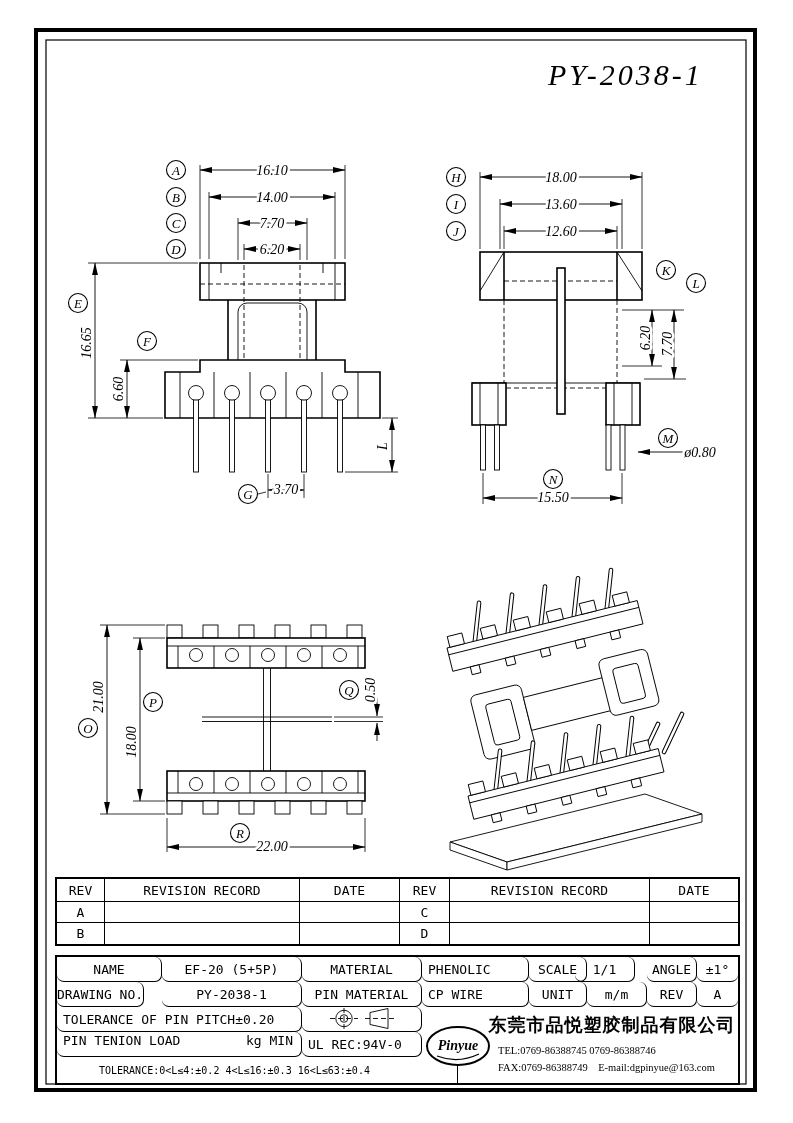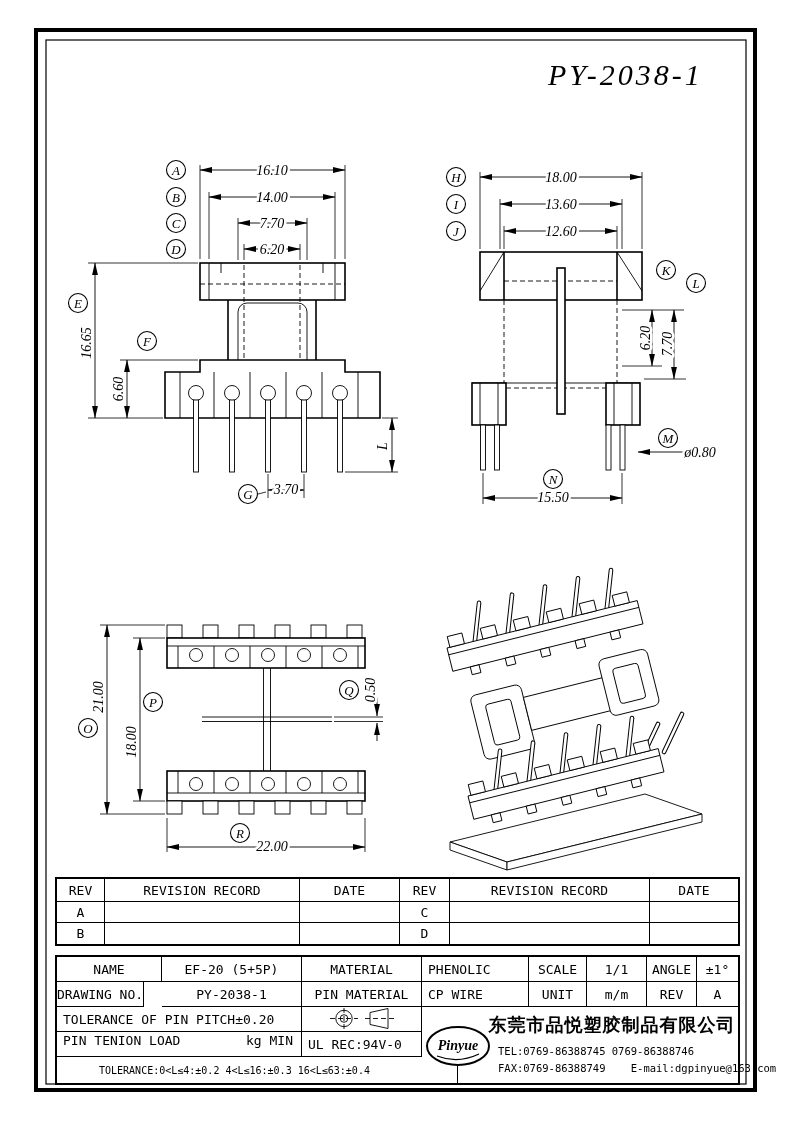--- a/index.html
+++ b/index.html
@@ -26,28 +26,28 @@
           box-sizing:border-box;display:grid;grid-template-columns:48px 195px 100px 50px 200px 88px;
           grid-template-rows:23px 21px 21px;}
   .rt-cell{border-right:1px solid #000;border-bottom:1px solid #000;display:flex;align-items:center;
            justify-content:center;font-size:13px;overflow:hidden;}
   .no-br{border-right:none;} .no-bb{border-bottom:none;}
   
   .tblock{position:absolute;left:55px;top:955px;width:685px;height:130px;border:2px solid #000;
           box-sizing:border-box;}
   .tb-cell{position:absolute;box-sizing:border-box;display:flex;align-items:center;
            font-size:13px;white-space:nowrap;overflow:hidden;}
-  .br{border-right:1px solid #000;} .bb{border-bottom:1px solid #000;}
+  .br{border-right:1px solid #000;} .bb{border-bottom:1px solid #000;border-radius:7px;}
   .cc{justify-content:center;} .cl{padding-left:6px;}
   .spread{justify-content:space-between;padding:0 8px 8px 6px;}
   .small{font-size:10px;margin-left:36px;}
   .company{position:absolute;box-sizing:border-box;}
   .co-name{position:absolute;left:66px;top:6px;width:248px;text-align:center;
            font-family:Liberation Serif, serif;font-weight:bold;font-size:18px;letter-spacing:1px;white-space:nowrap;}
-  .co-line{position:absolute;left:76px;font-size:10.5px;white-space:nowrap;}
+  .co-line{position:absolute;left:76px;font-size:10.5px;white-space:nowrap;font-family:Liberation Serif, serif;}
   .logo{position:absolute;left:3px;top:16px;width:66px;height:46px;}
 </style>
 </head>
 <body>
 
 <div class="page">
 
   <svg width="793" height="1123" viewBox="0 0 793 1123">
     <defs>
       <marker id="arr" viewBox="0 0 12 8" refX="11.5" refY="4" markerWidth="13" markerHeight="9" orient="auto-start-reverse" markerUnits="userSpaceOnUse">
@@ -387,21 +387,21 @@
     <div class="rt-cell no-br no-bb"></div>
   </div>
 
   <div class="tblock">
 
     <div class="tb-cell br bb cc" style="left:0;top:0;width:105px;height:25px">NAME</div>
     <div class="tb-cell br bb cc" style="left:105px;top:0;width:140px;height:25px">EF-20 (5+5P)</div>
     <div class="tb-cell br bb cc" style="left:245px;top:0;width:120px;height:25px">MATERIAL</div>
     <div class="tb-cell br bb cl" style="left:365px;top:0;width:107px;height:25px">PHENOLIC</div>
     <div class="tb-cell br bb cc" style="left:472px;top:0;width:58px;height:25px">SCALE</div>
-    <div class="tb-cell br bb cc" style="left:530px;top:0;width:60px;height:25px">1/1</div>
+    <div class="tb-cell br bb cc" style="left:518px;top:0;width:60px;height:25px">1/1</div>
     <div class="tb-cell br bb cc" style="left:590px;top:0;width:50px;height:25px">ANGLE</div>
     <div class="tb-cell bb cc" style="left:640px;top:0;width:41px;height:25px">±1°</div>
 
     <div class="tb-cell br bb cc" style="left:0;top:25px;width:87px;height:25px">DRAWING NO.</div>
     <div class="tb-cell br bb cc" style="left:105px;top:25px;width:140px;height:25px">PY-2038-1</div>
     <div class="tb-cell br bb cc" style="left:245px;top:25px;width:120px;height:25px">PIN MATERIAL</div>
     <div class="tb-cell br bb cl" style="left:365px;top:25px;width:107px;height:25px">CP WIRE</div>
     <div class="tb-cell br bb cc" style="left:472px;top:25px;width:58px;height:25px">UNIT</div>
     <div class="tb-cell br bb cc" style="left:530px;top:25px;width:60px;height:25px">m/m</div>
     <div class="tb-cell br bb cc" style="left:590px;top:25px;width:50px;height:25px">REV</div>

